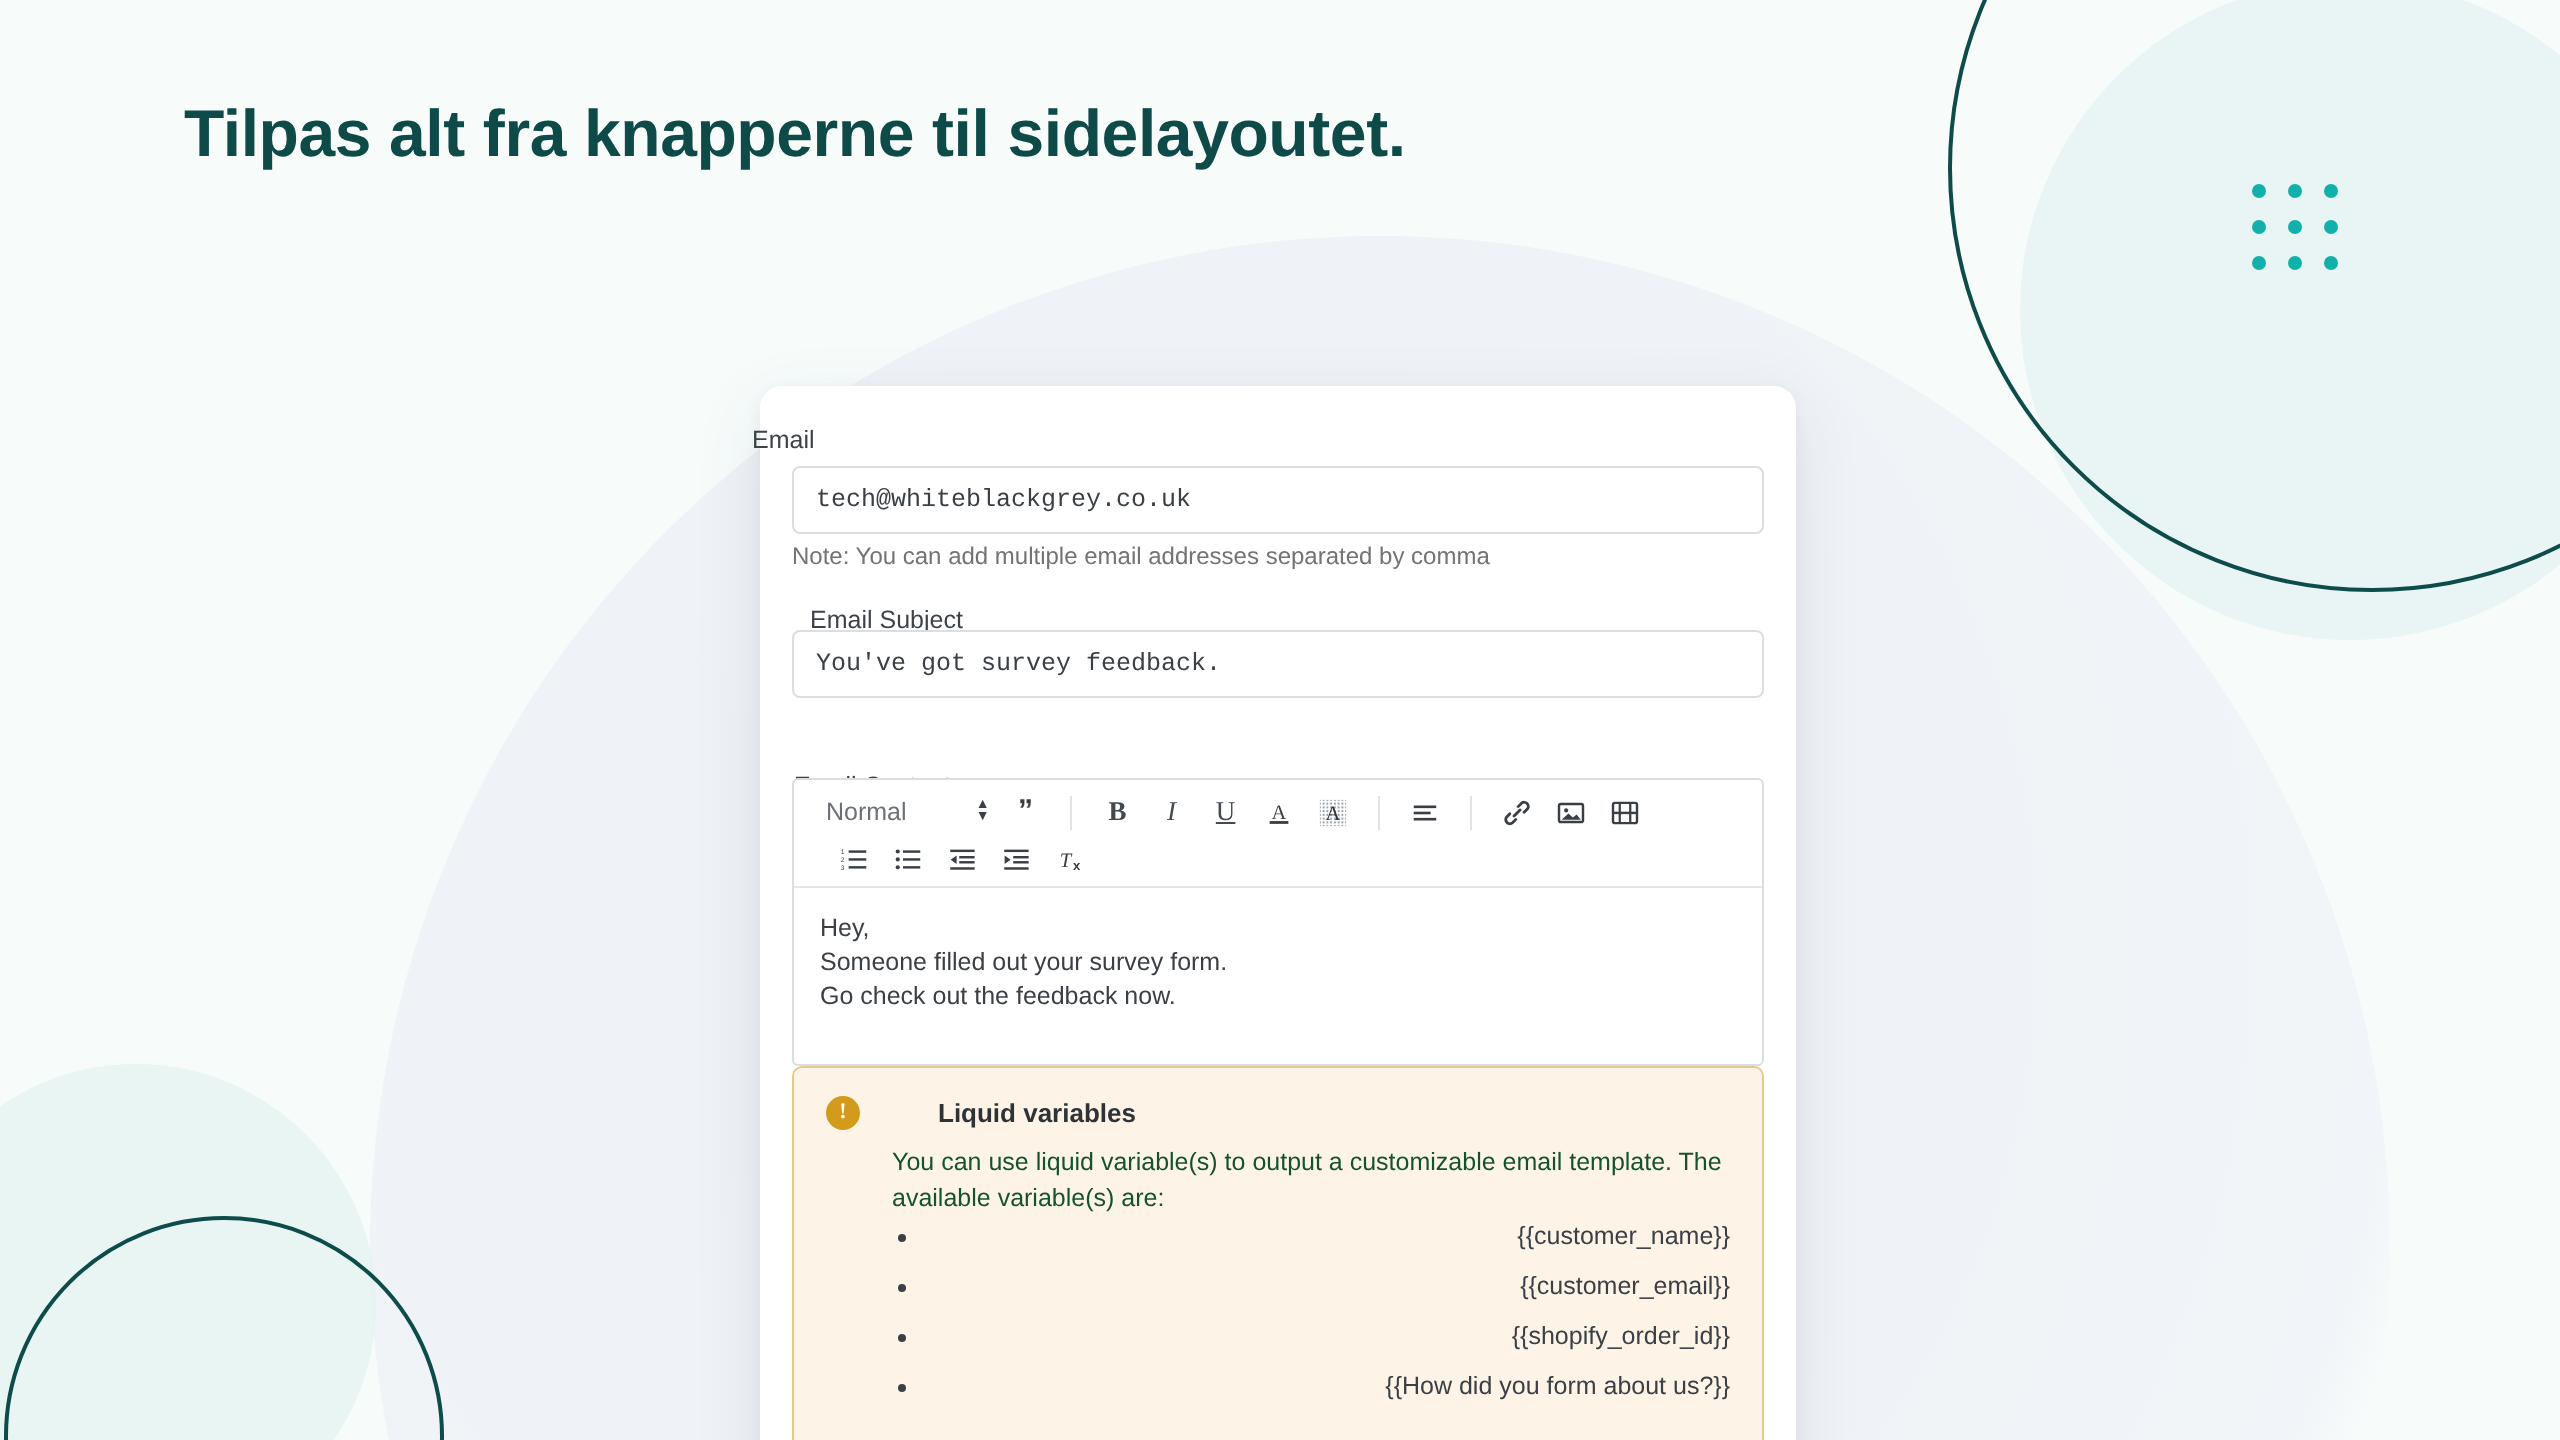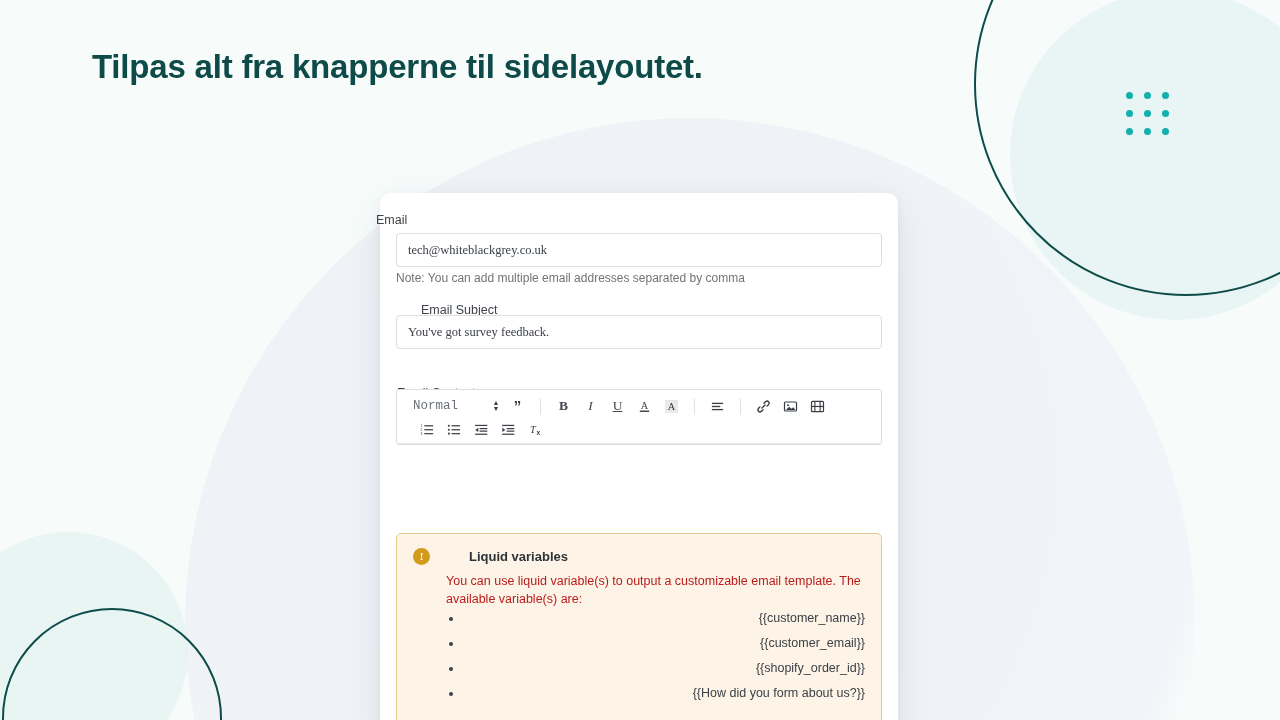--- a/index.html
+++ b/index.html
@@ -51,27 +51,27 @@
     position:absolute;left:380px;top:193px;width:518px;height:560px;
     background:#ffffff;border-radius:11px;
     box-shadow:0 10px 34px rgba(45,60,85,.10), 0 2px 8px rgba(45,60,85,.05);
     padding:0 16px;box-sizing:border-box;overflow:hidden;
   }
 
   .field-label{
     font-size:12.5px;color:#3e4349;margin:0 0 8px 1px;
   }
   .label-email{position:absolute;left:375px;top:213px;}
-  .label-subject{position:absolute;left:420px;top:303px;text-align:center;}
+  .label-subject{position:absolute;left:404px;top:303px;text-align:center;}
   .label-content{position:absolute;left:396px;top:386px;}
 
   .txtinput{
     position:absolute;left:396px;width:486px;height:31px;box-sizing:border-box;
     border:1px solid #dadde1;border-radius:4px;background:#fff;
-    font-family:Liberation Serif, serif;font-size:12.5px;color:#3b4046;
+    font-family:Liberation Mono, monospace;font-size:12.5px;color:#3b4046;
     padding:16px 11px;line-height:29px;
   }
   #email-input{top:233px;}
   #subject-input{top:315px;}
 
   .note{
     position:absolute;left:396px;top:271px;
     font-size:12px;color:#737373;
   }
 
@@ -88,21 +88,21 @@
   .tb-sep{
     width:1px;height:17px;background:#e0e3e6;margin:0 9px;
   }
   .tb-btn{
     display:flex;align-items:center;justify-content:center;
     min-width:21px;height:21px;margin:0 3px;cursor:pointer;
     color:#444a50;
   }
   .fmt-select{
     display:flex;align-items:center;font-size:12.5px;color:#6b7177;
-    padding:0 4px 0 10px;cursor:pointer;font-family:Liberation Mono, monospace;
+    padding:0 4px 0 10px;cursor:pointer;
   }
   .stepper{
     display:flex;flex-direction:column;align-items:center;justify-content:center;
     width:16px;height:20px;margin-left:26px;cursor:pointer;
   }
   .stepper span{display:block;font-size:7px;line-height:6px;color:#3a3f45;}
   .icon-b{font-weight:700;font-size:13.5px;font-family:"Liberation Serif",serif;}
   .icon-i{font-style:italic;font-size:13.5px;font-family:"Liberation Serif",serif;}
   .icon-u{font-size:13.5px;font-family:"Liberation Serif",serif;text-decoration:underline;}
   .icon-quote{font-size:15px;font-weight:700;line-height:10px;color:#3a3f45;}
@@ -120,21 +120,21 @@
     padding:14px 16px 0 16px;overflow:hidden;
   }
   .warn-head{display:flex;align-items:center;gap:11px;margin-bottom:7px;}
   .warn-ico{
     width:17px;height:17px;border-radius:50%;background:#d39b1c;
     display:flex;align-items:center;justify-content:center;flex:0 0 auto;
   }
   .warn-ico b{color:#fff;font-size:11px;line-height:11px;font-family:"Liberation Serif",serif;}
   .warn-title{font-size:13px;font-weight:700;color:#2e3338;padding-left:28px;}
   .warn-text{
-    margin-left:33px;font-size:12.5px;line-height:18px;color:#b91c1c;max-width:420px;
+    margin-left:33px;font-size:12.5px;line-height:18px;color:#14532d;max-width:420px;
   }
   .warn-list{margin:3px 0 0 33px;padding:0;list-style:none;text-align:right;}
   .warn-list li{
     position:relative;padding-left:17px;font-size:12.5px;color:#3b4046;margin-bottom:11px;
   }
   .warn-list li::before{
     content:"";position:absolute;left:3px;top:6px;width:4px;height:4px;border-radius:50%;background:#3b4046;
   }
 </style>
 </head>
@@ -290,20 +290,25 @@
       </div>
       <div class="tb-btn">
         <svg width="15" height="15" viewBox="0 0 16 16" aria-hidden="true">
           <text x="2" y="12" font-size="11" font-family="Liberation Serif, serif" font-style="italic" fill="#3a3f45">T</text>
           <text x="9" y="13.6" font-size="7" font-family="Liberation Sans, sans-serif" font-weight="bold" fill="#3a3f45">x</text>
         </svg>
       </div>
     </div>
   </div>
 
+  <div class="editor-body">
+    <div>Hey,</div>
+    <div>Someone filled out your survey form.</div>
+    <div>Go check out the feedback now.</div>
+  </div>
 </div>
 
 <div class="warnbox">
   <div class="warn-head">
     <div class="warn-ico">
         <b>!</b>
       </div>
     <div class="warn-title">Liquid variables</div>
   </div>
   <div class="warn-text">You can use liquid variable(s) to output a customizable email template. The available variable(s) are:</div>

